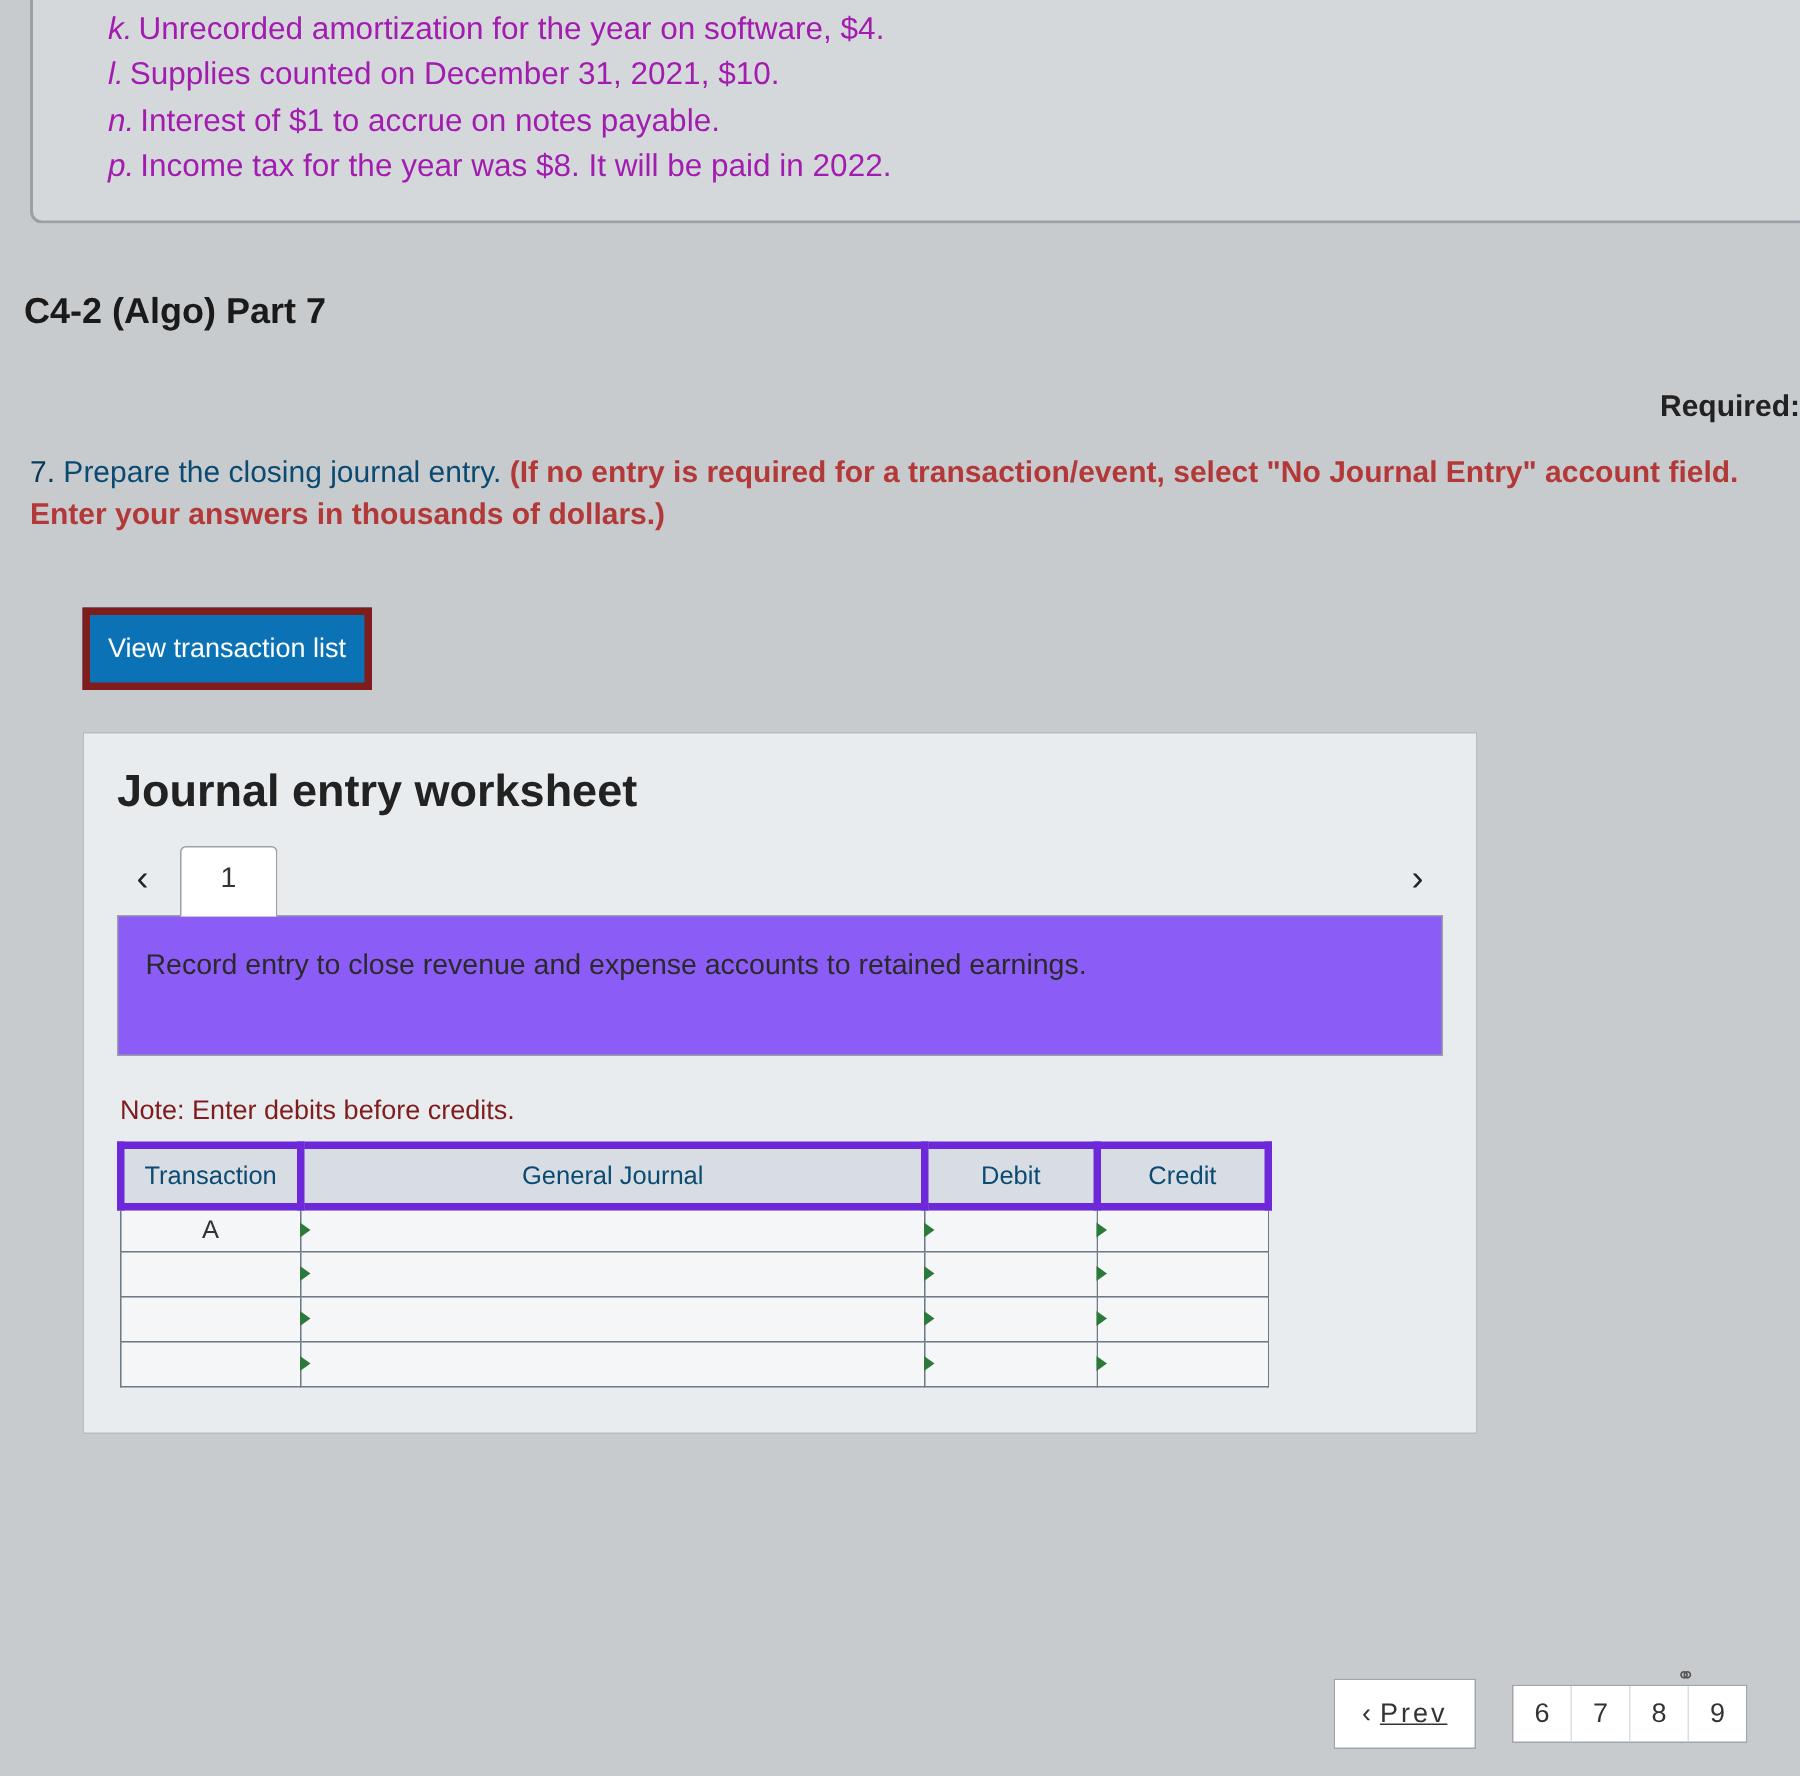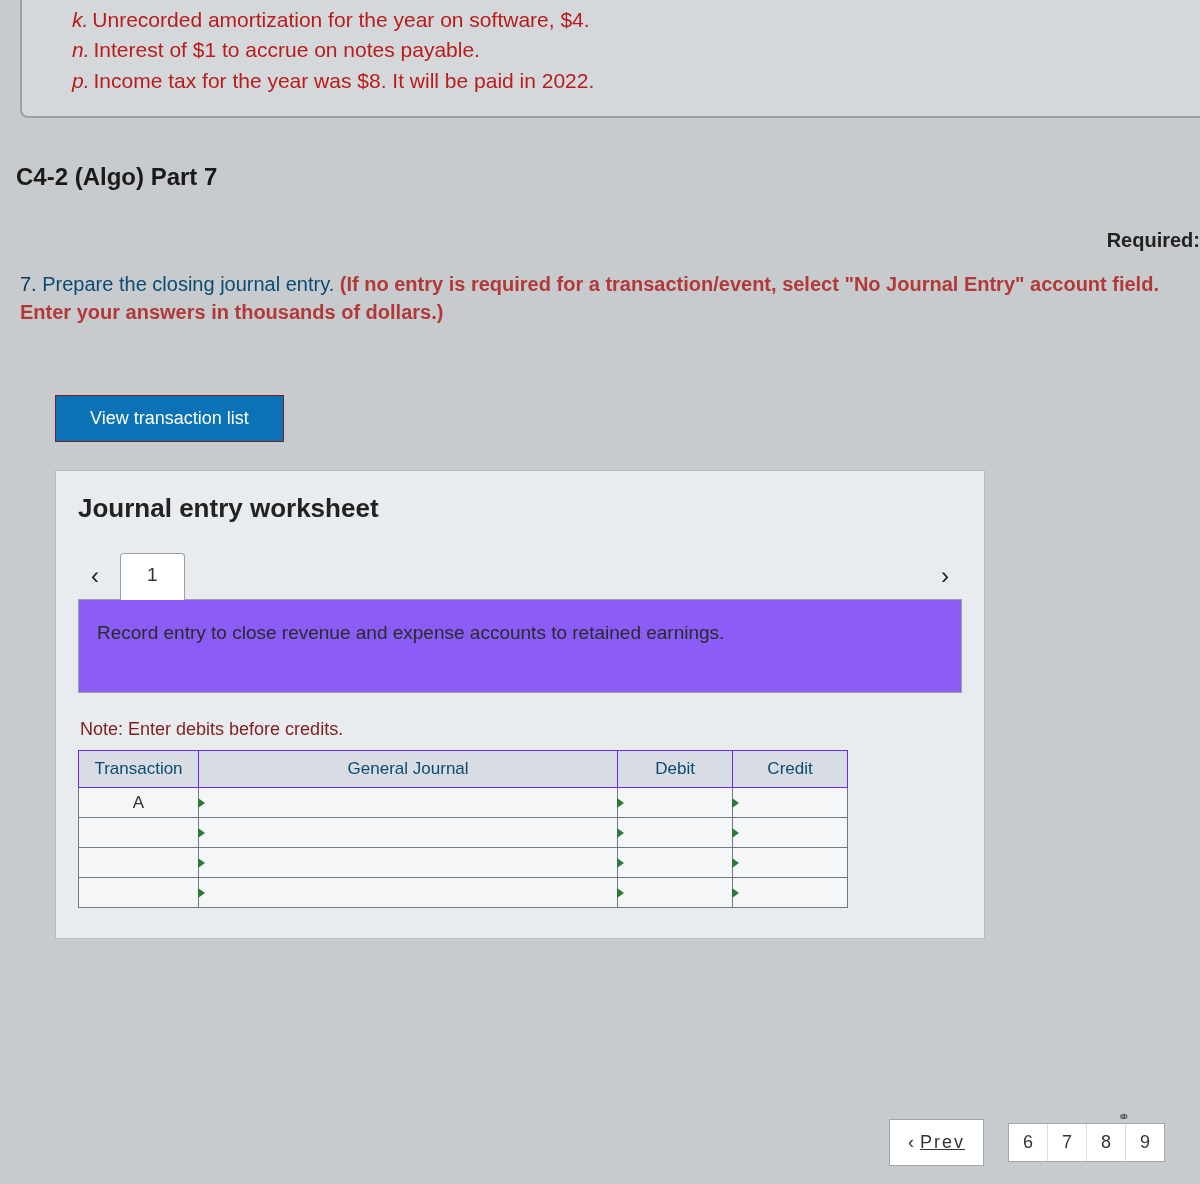--- a/index.html
+++ b/index.html
@@ -15,21 +15,21 @@
     margin: 0 0 0 20px;
     border: 2px solid #9aa0a6;
     border-top: none;
     border-right: none;
     border-radius: 0 0 0 8px;
     padding: 5px 20px 20px 50px;
     background: #d5d8db;
   }
   .list-line {
     font-size: 21px;
-    color: #b91c1c;
+    color: #a21caf;
     line-height: 1.45;
   }
   .list-line i { font-style: italic; margin-right: 4px; }
   .section-title {
     font-size: 24px;
     font-weight: bold;
     color: #1a1a1a;
     margin: 45px 0 0 16px;
   }
   .required {
@@ -44,39 +44,39 @@
     font-size: 20px;
     line-height: 1.4;
   }
   .instruction .num { color: #073a57; font-weight: normal; }
   .instruction .blue { color: #0b4a72; }
   .instruction .red { color: #b33939; font-weight: bold; }
   .view-btn {
     display: inline-block;
     background: #0b72b5;
     color: #fff;
-    border: 1px solid #7f1d1d;
-    padding: 12px 34px;
+    border: 5px solid #7f1d1d;
+    padding: 12px 12px;
     font-size: 18px;
-    margin: 69px 0 0 55px;
+    margin: 48px 0 0 55px;
     cursor: pointer;
   }
   .worksheet-wrap {
     margin: 28px 0 0 55px;
     width: 930px;
     background: #e9ecef;
     border: 1px solid #b7bcc2;
     padding: 22px 22px 30px 22px;
     position: relative;
   }
   .ws-title {
-    font-size: 26px;
+    font-size: 30px;
     font-weight: bold;
     color: #222;
-    margin-bottom: 28px;
+    margin-bottom: 18px;
   }
   .tab-row {
     display: flex;
     align-items: center;
     margin-bottom: 0;
   }
   .nav-angle {
     width: 34px;
     height: 40px;
     display: flex;
@@ -110,21 +110,21 @@
     color: #7f1d1d;
     font-size: 18px;
     margin: 26px 0 10px 2px;
   }
   table.jrnl {
     border-collapse: collapse;
     width: 770px;
   }
   table.jrnl th {
     background: #d7dde3;
-    border: 1px solid #6d28d9;
+    border: 5px solid #6d28d9;
     font-size: 17px;
     font-weight: normal;
     color: #0b4a72;
     padding: 8px 6px;
     text-align: center;
   }
   table.jrnl td {
     border: 1px solid #6f7a85;
     background: #f4f6f8;
     height: 30px;
@@ -185,20 +185,21 @@
     color: #555;
   }
 </style>
 </head>
 <body>
 
 
 
 <div class="top-frame">
   <div class="list-line"><i>k.</i><span>Unrecorded amortization for the year on software, $4.</span></div>
+  <div class="list-line"><i>l.</i><span>Supplies counted on December 31, 2021, $10.</span></div>
   <div class="list-line"><i>n.</i><span>Interest of $1 to accrue on notes payable.</span></div>
   <div class="list-line"><i>p.</i><span>Income tax for the year was $8. It will be paid in 2022.</span></div>
 </div>
 
 <div class="section-title">C4-2 (Algo) Part 7</div>
 
 <div class="required">Required:</div>
 
 <div class="instruction">
   <span class="blue"><b class="num">7.</b><span> Prepare the closing journal entry. </span></span><span class="red">(If no entry is required for a transaction/event, select "No Journal Entry" account field. Enter your answers in thousands of dollars.)</span>

